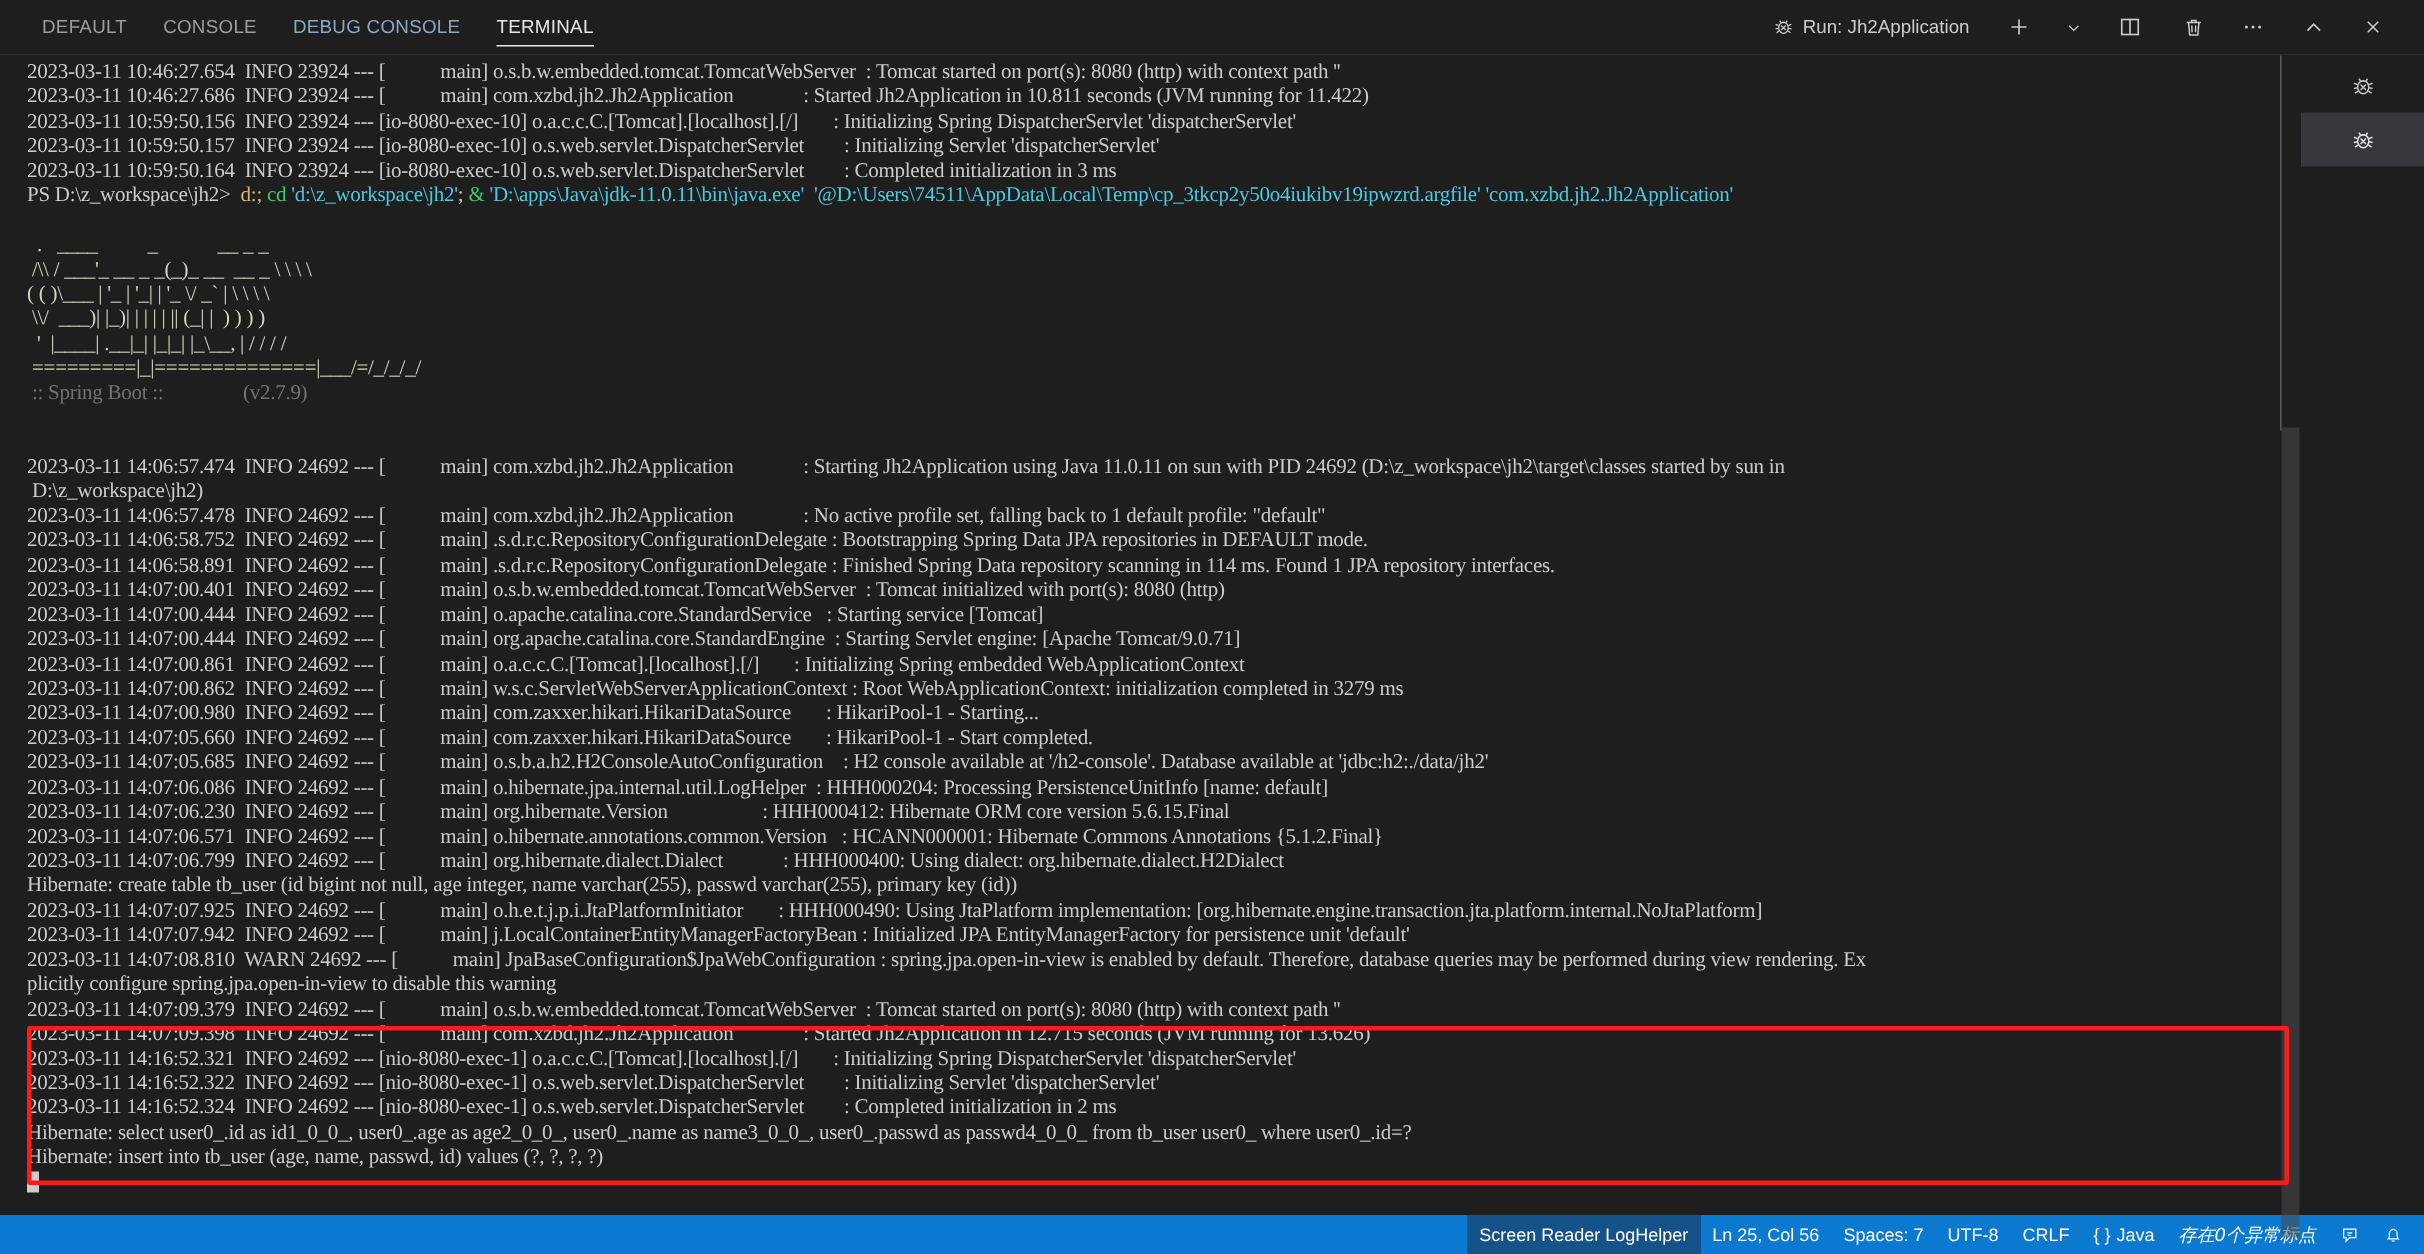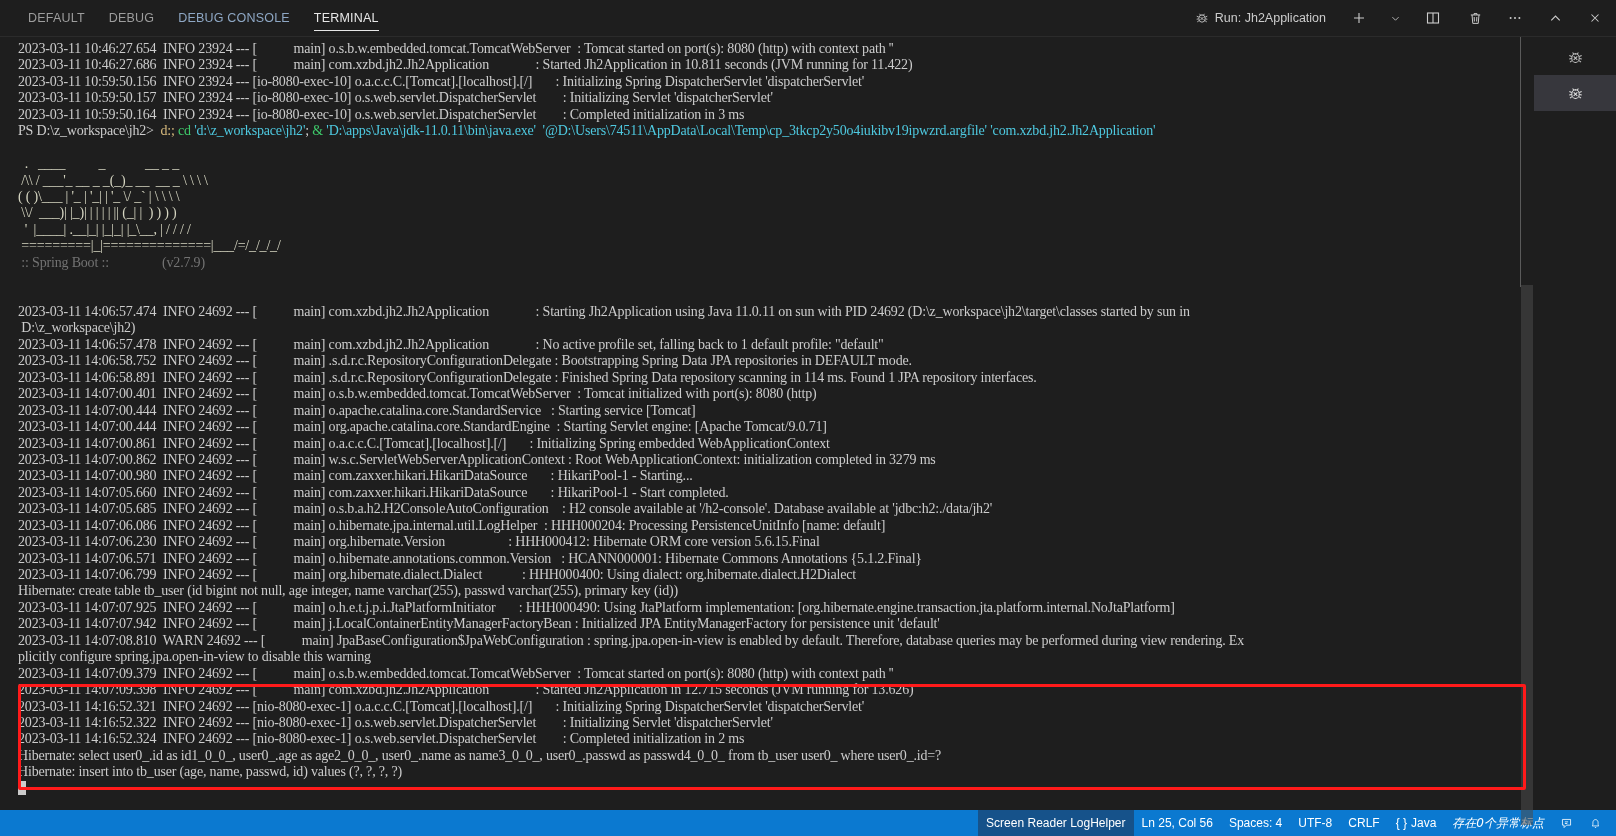--- a/index.html
+++ b/index.html
@@ -63,21 +63,21 @@
     right: 12px;
     bottom: 5px;
     height: 1px;
     background: #e7e7e7;
   }
 
   .panel-actions {
     margin-left: auto;
     display: flex;
     align-items: center;
-    padding-right: 8px;
+    padding-right: 21px;
     gap: 14px;
   }
   .term-label {
     display: flex;
     align-items: center;
     gap: 6px;
     font-family: "Liberation Sans", sans-serif;
     font-size: 12.5px;
     color: #cccccc;
     padding: 0 6px;
@@ -217,21 +217,21 @@
 <body>
 
 <div id="app">
 
   <div class="panel-bar">
     <div class="panel-tabs">
       <div class="panel-tab">
         <span>DEFAULT</span>
       </div>
       <div class="panel-tab">
-        <span>DEBUG</span>
+        <span>CONSOLE</span>
       </div>
       <div class="panel-tab debugconsole">
         <span>DEBUG CONSOLE</span>
       </div>
       <div class="panel-tab active">
         <span>TERMINAL</span>
       </div>
     </div>
 
     <div class="panel-actions">
@@ -330,21 +330,21 @@
   <div class="statusbar">
     <div class="sb-left"></div>
     <div class="sb-right">
       <div class="sb-item hl">
         <span>Screen Reader LogHelper</span>
       </div>
       <div class="sb-item">
         <span>Ln 25, Col 56</span>
       </div>
       <div class="sb-item">
-        <span>Spaces: 4</span>
+        <span>Spaces: 7</span>
       </div>
       <div class="sb-item">
         <span>UTF-8</span>
       </div>
       <div class="sb-item">
         <span>CRLF</span>
       </div>
       <div class="sb-item">
         <span>{ }</span>
         <span>Java</span>

